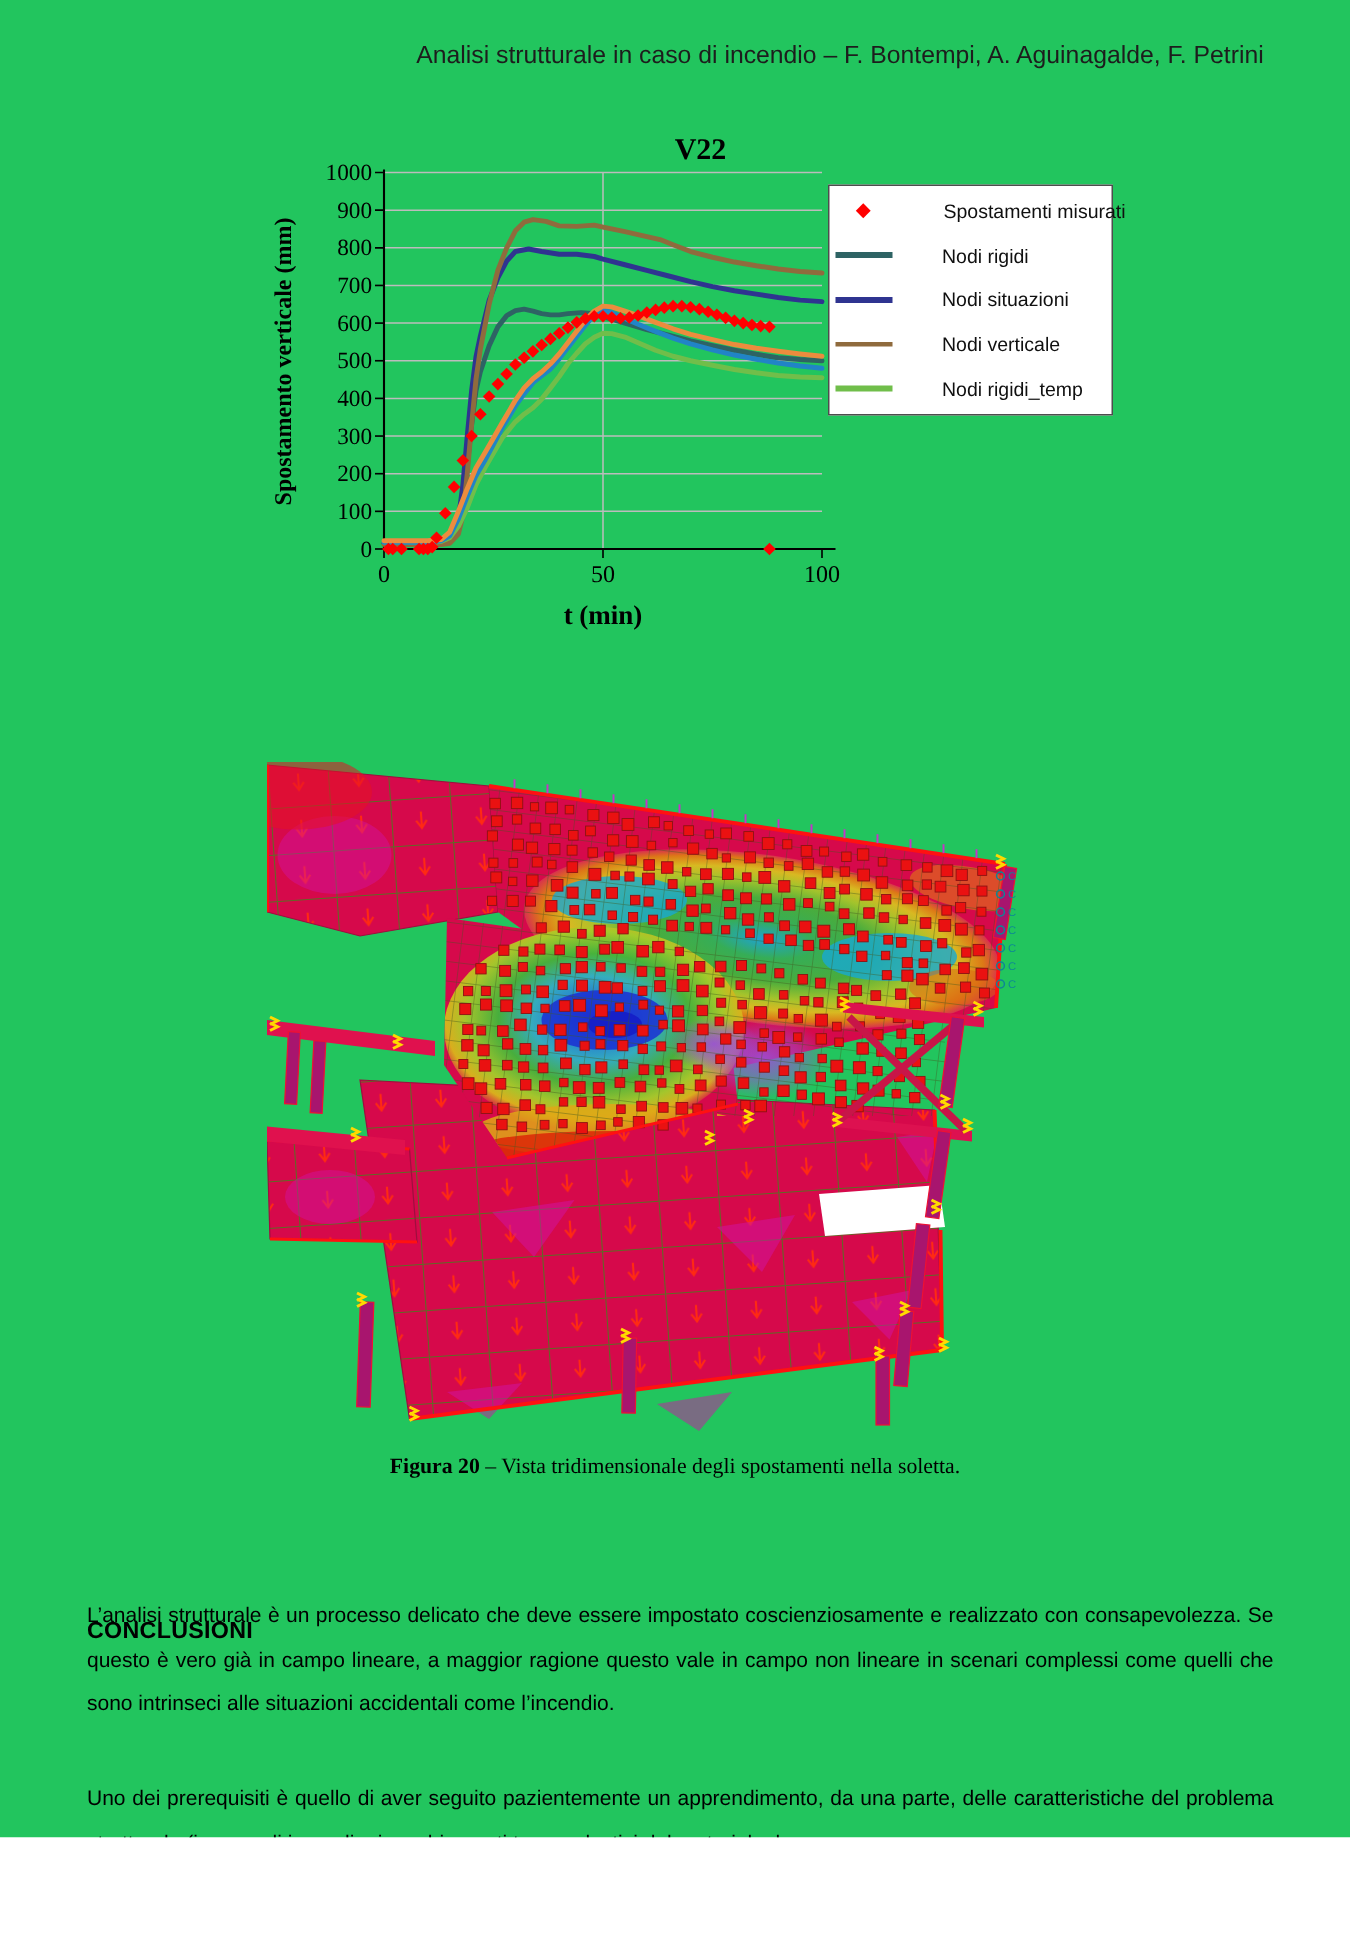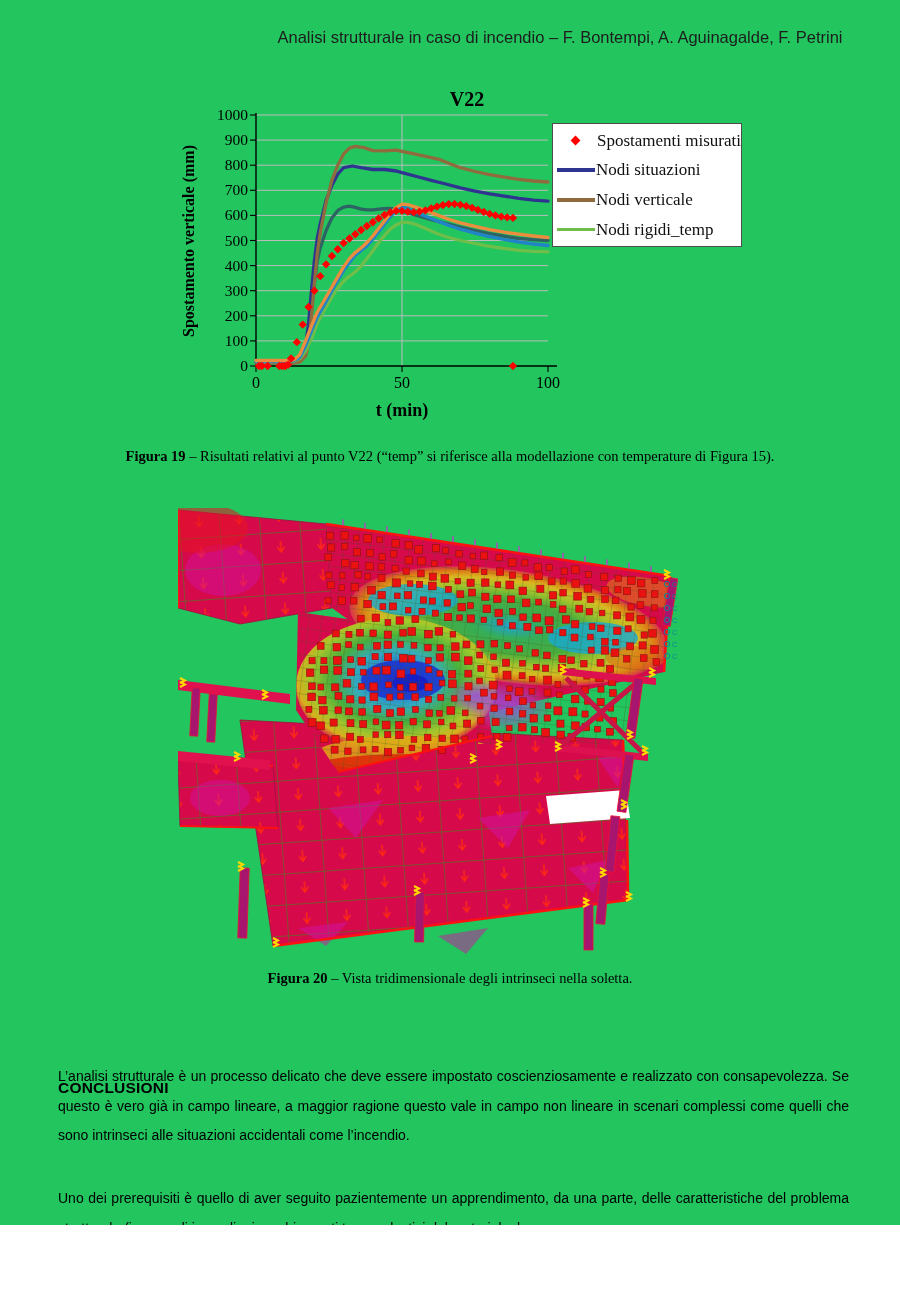--- a/index.html
+++ b/index.html
@@ -7,22 +7,22 @@
         font-family:"Liberation Sans",sans-serif;color:#000;}
   .doc-header{position:absolute;left:230px;top:28px;width:660px;text-align:center;
         font-size:16.5px;color:#1d1d1d;}
   #chart-svg{position:absolute;left:180px;top:85px;}
   .legend{position:absolute;left:552px;top:123px;width:188px;background:#fff;
         border:1.3px solid #4d4d4d;padding:2px 0;}
   .lg-row{display:flex;align-items:center;height:29.6px;padding-left:4px;}
   .lg-diamond{width:7px;height:7px;background:#f00;transform:rotate(45deg);
         margin:0 18px 0 15px;flex:0 0 auto;}
   .lg-line{width:38px;height:3.8px;margin-right:1px;flex:0 0 auto;}
-  .lg-label{font-family:Liberation Serif, serif;font-size:17px;
-        color:#101010;white-space:nowrap;}
+  .lg-label{font-family:Liberation Sans, sans-serif;font-size:13px;
+        color:#101010;white-space:nowrap;margin-left:32px;}
   .caption{position:absolute;left:50%;transform:translateX(-50%);white-space:nowrap;
         font-family:"Liberation Serif","DejaVu Serif",serif;font-size:14.5px;color:#000;}
   .caption .cap-label{font-weight:bold;}
   .caption19{top:448px;}
   .caption20{top:970px;}
   #fem-svg{position:absolute;left:178px;top:508px;}
   .concl-heading{position:absolute;left:58px;top:1079px;font-size:15.5px;font-weight:bold;
         letter-spacing:0.2px;}
   .body-par{position:absolute;left:58px;width:791px;margin:0;text-align:justify;
         font-size:14px;line-height:29.5px;color:#000;}
@@ -138,34 +138,37 @@
         <path d="M332.96,276.8 L337.15999999999997,281 L332.96,285.2 L328.76,281 Z"></path>
       </g>
     </svg>
 
   <div id="legend" class="legend">
       <div class="lg-row">
         <span class="lg-diamond" style="background: rgb(255, 0, 0);"></span>
         <span class="lg-label">Spostamenti misurati</span>
       </div>
       <div class="lg-row">
+        <span class="lg-line" style="background: rgb(46, 99, 100);"></span>
+        <span class="lg-label">Nodi rigidi</span>
+      </div>
+      <div class="lg-row">
         <span class="lg-line" style="background: rgb(47, 52, 144);"></span>
         <span class="lg-label">Nodi situazioni</span>
       </div>
       <div class="lg-row">
         <span class="lg-line" style="background: rgb(143, 107, 61);"></span>
         <span class="lg-label">Nodi verticale</span>
       </div>
       <div class="lg-row">
         <span class="lg-line" style="background: rgb(112, 190, 74);"></span>
         <span class="lg-label">Nodi rigidi_temp</span>
       </div>
     </div>
 
-  <div class="caption caption19"><span class="cap-label">Figura 19</span><span> – Risultati relativi al punto V22 (“temp” si riferisce alla modellazione con temperature di Figura 15).</span></div>
 
   <svg id="fem-svg" width="512" height="455" viewBox="0 0 512 455">
     <defs>
       <pattern id="meshP" width="40" height="31" patternUnits="userSpaceOnUse" patternTransform="rotate(-4)">
         <rect width="40" height="31" fill="#d6094b"></rect>
         <path d="M0,0 H40 M0,0 V31" stroke="#5c6d24" stroke-width="1.4" fill="none"></path>
         <path d="M20,9 v11 m-3.5,-5 l3.5,5 l3.5,-5" stroke="#ff2a12" stroke-width="1.4" fill="none"></path>
       </pattern>
       <pattern id="meshD" width="13" height="13" patternUnits="userSpaceOnUse" patternTransform="rotate(7)">
         <path d="M0,0 H13 M0,0 V13" stroke="#41581d" stroke-width="0.9" fill="none"></path>
@@ -690,20 +693,20 @@
         <text x="494" y="114.5" fill="#0d8696" style="font:7.5px &quot;Liberation Sans&quot;,sans-serif">C</text>
         <circle cx="489" cy="124" r="2.6" fill="none" stroke="#0d8696" stroke-width="1"></circle>
         <text x="494" y="126.5" fill="#0d8696" style="font:7.5px &quot;Liberation Sans&quot;,sans-serif">C</text>
         <circle cx="489" cy="136" r="2.6" fill="none" stroke="#0d8696" stroke-width="1"></circle>
         <text x="494" y="138.5" fill="#0d8696" style="font:7.5px &quot;Liberation Sans&quot;,sans-serif">C</text>
         <circle cx="489" cy="148" r="2.6" fill="none" stroke="#0d8696" stroke-width="1"></circle>
         <text x="494" y="150.5" fill="#0d8696" style="font:7.5px &quot;Liberation Sans&quot;,sans-serif">C</text>
       </g>
   </svg>
 
-  <div class="caption caption20"><span class="cap-label">Figura 20</span><span> – Vista tridimensionale degli intrinseci nella soletta.</span></div>
+  <div class="caption caption20"><span class="cap-label">Figura 20</span><span> – Vista tridimensionale degli spostamenti nella soletta.</span></div>
 
   <div class="concl-heading">CONCLUSIONI</div>
   <p class="body-par p1">L’analisi strutturale è un processo delicato che deve essere impostato coscienziosamente e realizzato con consapevolezza. Se questo è vero già in campo lineare, a maggior ragione questo vale in campo non lineare in scenari complessi come quelli che sono intrinseci alle situazioni accidentali come l’incendio.</p>
   <p class="body-par p2">Uno dei prerequisiti è quello di aver seguito pazientemente un apprendimento, da una parte, delle caratteristiche del problema strutturale (in caso di incendio, i cambiamenti termo-plastici del materiale, la</p>
 
   <div class="page-number">10</div>
 </div>
 
 </body></html>

